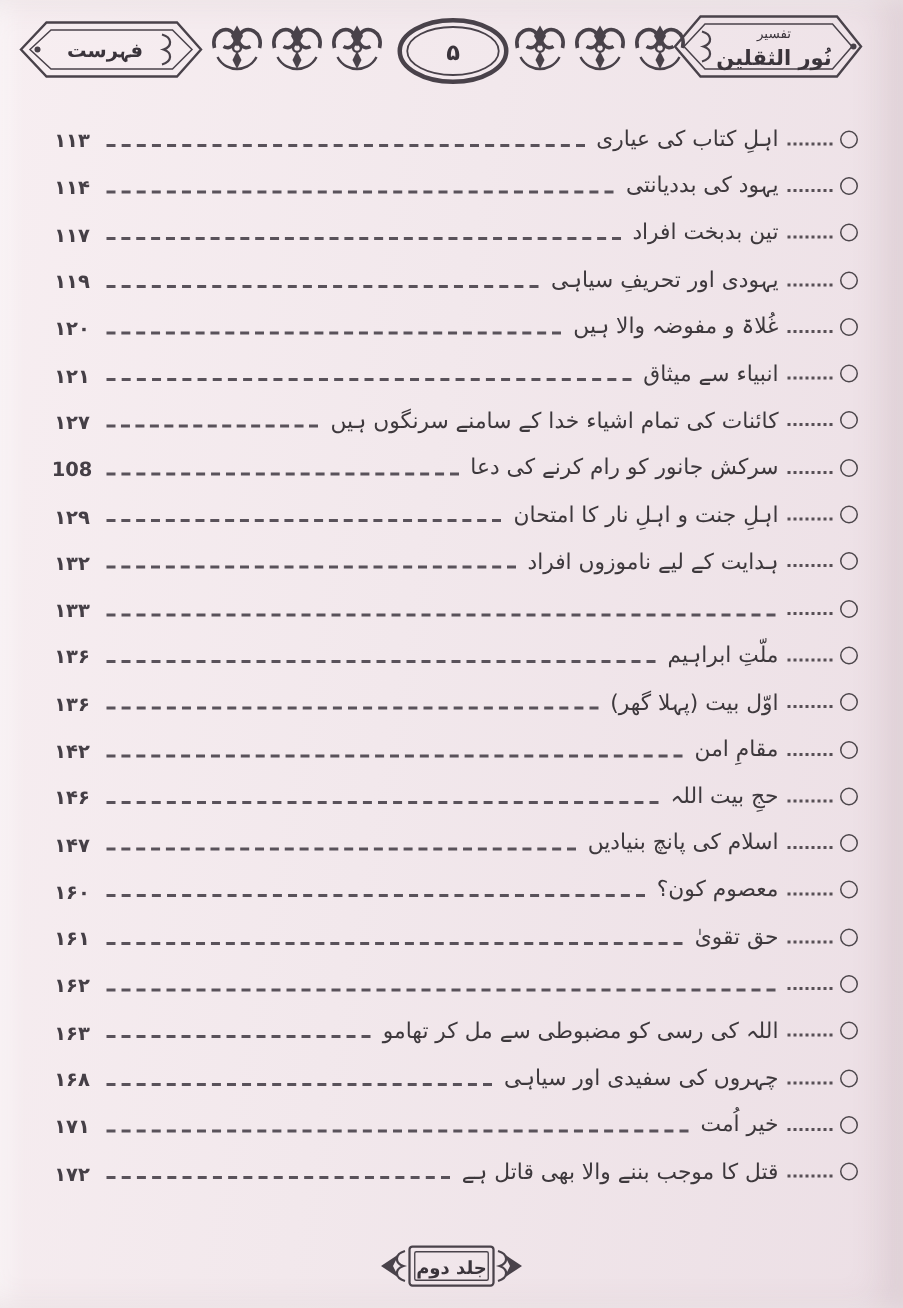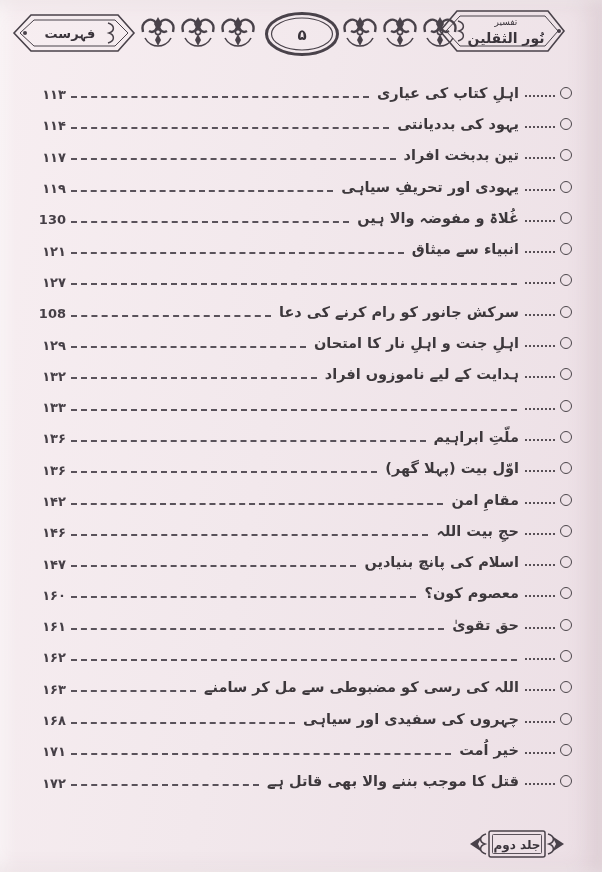--- a/index.html
+++ b/index.html
@@ -12,54 +12,54 @@
     overflow:hidden;
     box-shadow:inset -14px 0 22px rgba(120,90,100,.12), inset 6px 0 14px rgba(255,255,255,.5);
   }
   
   .header{position:absolute;top:0;left:0;right:0;height:62px;}
   .hbox{position:absolute;}
   .hbox-left{left:10px;top:9px;text-decoration:underline;}
   .orn-left{left:138px;top:11px;}
   .oval{left:263px;top:11px;}
   .orn-right{left:340px;top:11px;}
-  .hbox-right{left:436px;top:3px;}
+  .hbox-right{left:446px;top:3px;}
   svg .ink{stroke:#49424a;fill:none;}
   svg .inkfill{fill:#49424a;stroke:none;}
   svg text{fill:#3a343b;font-family:"DejaVu Sans",sans-serif;}
   
   .toc{position:absolute;top:77px;left:30px;right:30px;}
   .row{height:31.3px;display:flex;direction:rtl;align-items:center;}
   .bullet{
     flex:0 0 auto;width:10px;height:10px;
     border:1.8px solid #4c464b;border-radius:50%;
     margin-left:2px;background:transparent;
   }
   .dots{
     flex:0 0 30px;height:0;
     border-bottom:2.4px dotted #574f55;
     margin:0 3px;transform:translateY(3px);
   }
   .title{
     flex:0 0 auto;white-space:nowrap;
-    font-size:14.5px;font-weight:bold;
+    font-size:14.5px;font-weight:normal;
     padding:0 3px;letter-spacing:.2px;
   }
   .leader{
     flex:1 1 auto;height:0;
     border-bottom:2px dashed #59525a;
     margin:0 5px;transform:translateY(4px);
   }
   .pagenum{
     flex:0 0 36px;font-size:13px;font-weight:bold;
-    direction:ltr;text-align:right;color:#453f46;
+    direction:ltr;text-align:center;color:#453f46;
     transform:translateY(2px);
   }
   
-  .footer{position:absolute;top:824px;left:0;right:0;display:flex;justify-content:flex-end;}
+  .footer{position:absolute;top:824px;left:0;right:0;display:flex;justify-content:center;}
 </style>
 </head>
 <body>
 
 <div class="page">
 
   <div class="header">
 
     <div class="hbox hbox-left">
       <svg width="128" height="48" viewBox="0 0 128 48">
@@ -151,34 +151,35 @@
       <span class="title">یہودی اور تحریفِ سیاہی</span>
       <span class="leader"></span>
       <span class="pagenum">۱۱۹</span>
     </div>
 
     <div class="row">
       <span class="bullet"></span>
       <span class="dots"></span>
       <span class="title">غُلاۃ و مفوضہ والا ہیں</span>
       <span class="leader"></span>
-      <span class="pagenum">130</span>
+      <span class="pagenum">۱۲۰</span>
     </div>
 
     <div class="row">
       <span class="bullet"></span>
       <span class="dots"></span>
       <span class="title">انبیاء سے میثاق</span>
       <span class="leader"></span>
       <span class="pagenum">۱۲۱</span>
     </div>
 
     <div class="row">
       <span class="bullet"></span>
       <span class="dots"></span>
+      <span class="title">کائنات کی تمام اشیاء خدا کے سامنے سرنگوں ہیں</span>
       <span class="leader"></span>
       <span class="pagenum">۱۲۷</span>
     </div>
 
     <div class="row">
       <span class="bullet"></span>
       <span class="dots"></span>
       <span class="title">سرکش جانور کو رام کرنے کی دعا</span>
       <span class="leader"></span>
       <span class="pagenum">108</span>
@@ -266,21 +267,21 @@
     <div class="row">
       <span class="bullet"></span>
       <span class="dots"></span>
       <span class="leader"></span>
       <span class="pagenum">۱۶۲</span>
     </div>
 
     <div class="row">
       <span class="bullet"></span>
       <span class="dots"></span>
-      <span class="title">اللہ کی رسی کو مضبوطی سے مل کر سامنے</span>
+      <span class="title">اللہ کی رسی کو مضبوطی سے مل کر تھامو</span>
       <span class="leader"></span>
       <span class="pagenum">۱۶۳</span>
     </div>
 
     <div class="row">
       <span class="bullet"></span>
       <span class="dots"></span>
       <span class="title">چہروں کی سفیدی اور سیاہی</span>
       <span class="leader"></span>
       <span class="pagenum">۱۶۸</span>

